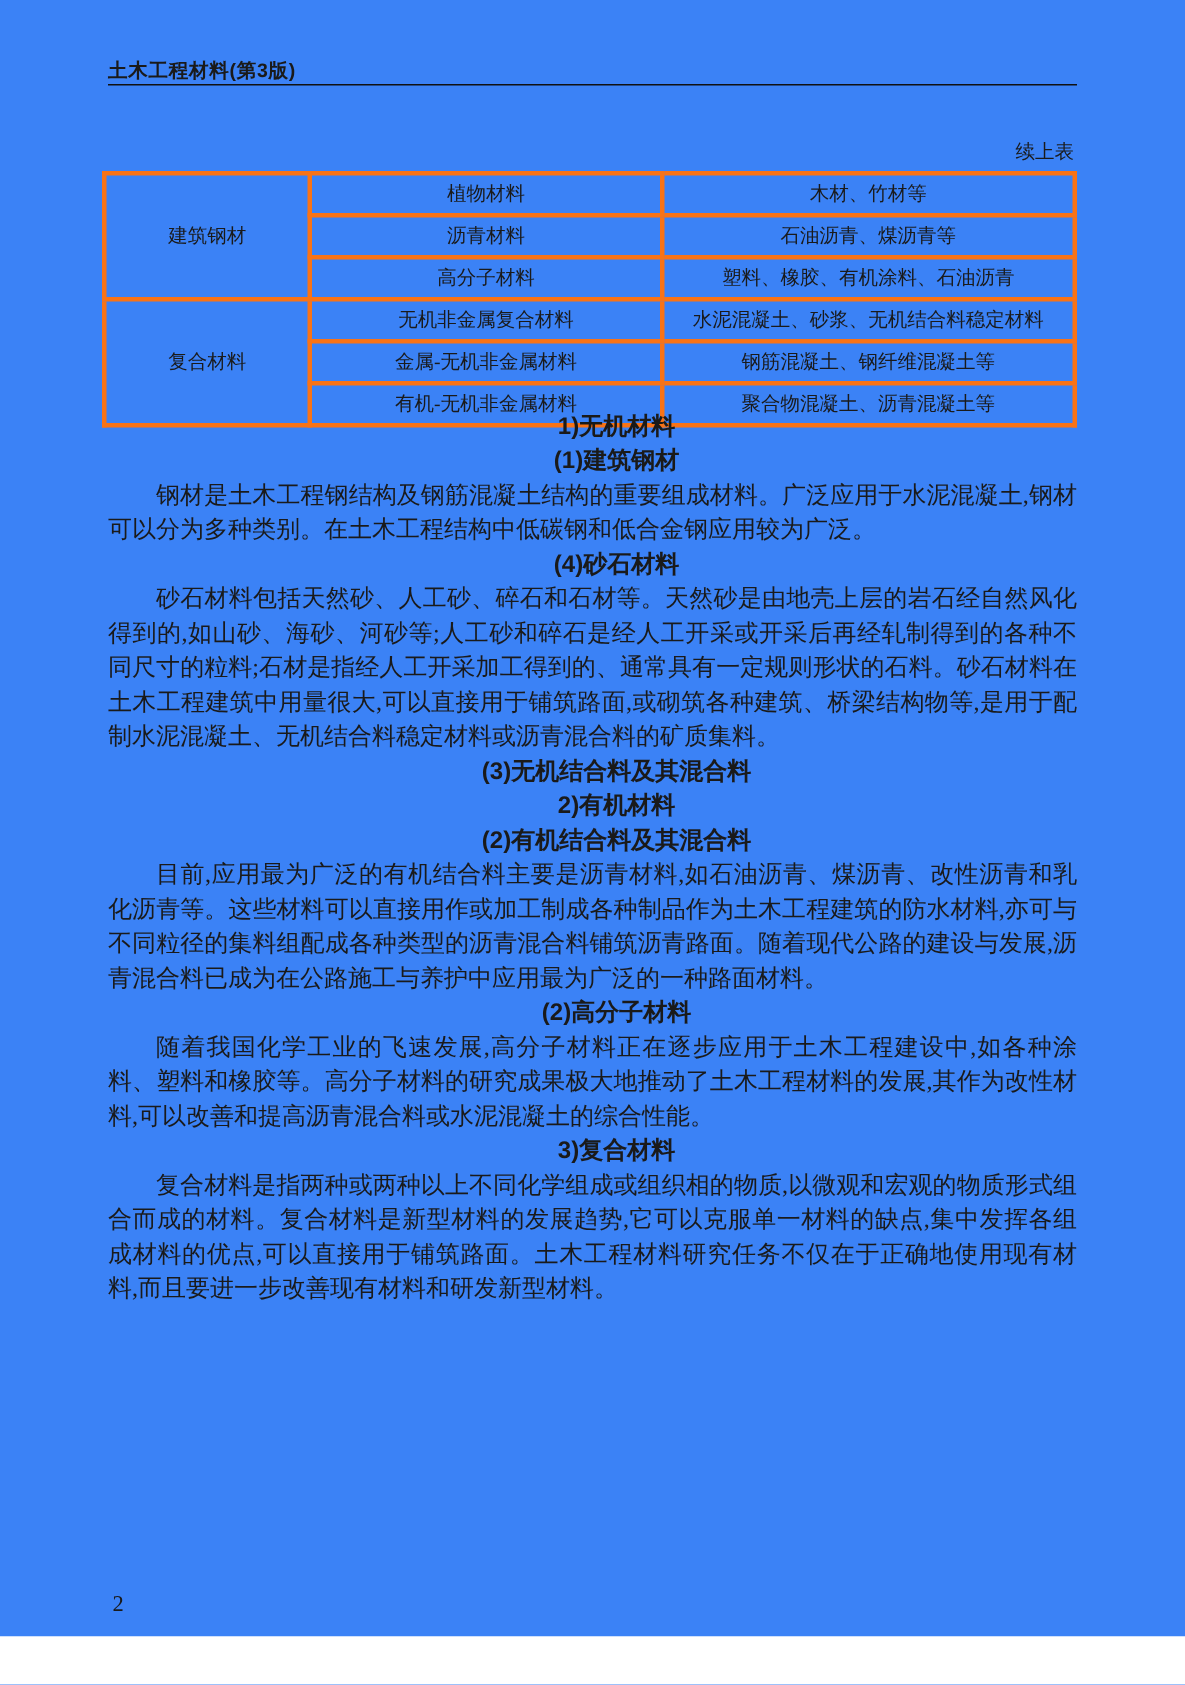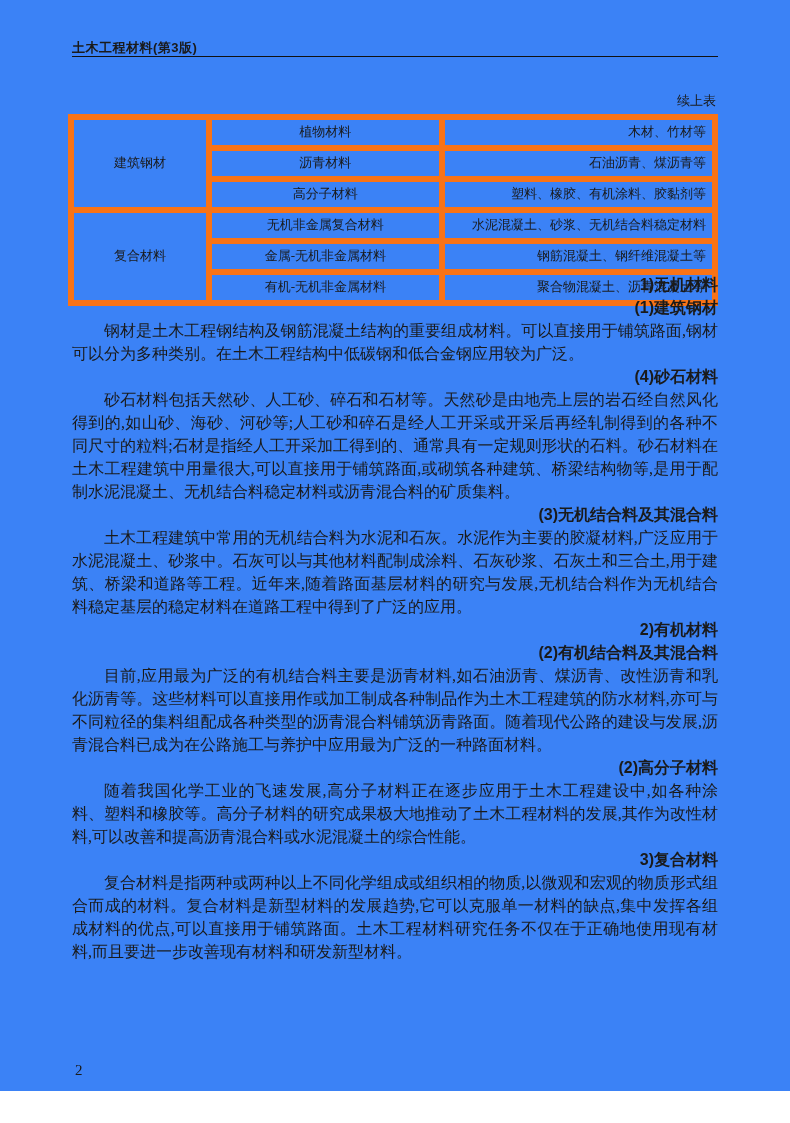--- a/index.html
+++ b/index.html
@@ -54,35 +54,35 @@
     top: 114px;
     width: 650px;
   }
   table.materials-table {
     width: 100%;
     border-collapse: collapse;
     font-size: 13px;
     color: #1a1a1a;
   }
   table.materials-table td {
-    border: 6px solid #f97316;
+    border: 3px solid #f97316;
     height: 25px;
     padding: 0 6px;
     line-height: 1.1;
   }
   td.cell-category {
     text-align: center;
     width: 132px;
   }
   td.cell-type {
     text-align: center;
     width: 237px;
   }
   td.cell-examples {
-    text-align: right;
+    text-align: center;
     padding-left: 14px;
     width: 281px;
     margin-top: 17px;
   }
 
   
   .content {
     position: absolute;
     left: 72px;
     top: 273px;
@@ -93,21 +93,21 @@
   .content p {
     margin: 0;
     text-indent: 2em;
     text-align: justify;
   }
   .content .section-heading,
   .content .section-subheading {
     font-family: "Liberation Sans", sans-serif;
     font-weight: bold;
     text-indent: 2em;
-    text-align: right;
+    text-align: center;
   }
 
   
   .page-number {
     position: absolute;
     left: 75px;
     top: 1062px;
     font-size: 15px;
   }
 </style>
@@ -135,21 +135,21 @@
           <td class="cell-category" rowspan="3">建筑钢材</td>
           <td class="cell-type">植物材料</td>
           <td class="cell-examples">木材、竹材等</td>
         </tr>
         <tr>
           <td class="cell-type">沥青材料</td>
           <td class="cell-examples">石油沥青、煤沥青等</td>
         </tr>
         <tr>
           <td class="cell-type">高分子材料</td>
-          <td class="cell-examples">塑料、橡胶、有机涂料、胶黏剂等</td>
+          <td class="cell-examples">塑料、橡胶、有机涂料、石油沥青</td>
         </tr>
         <tr>
           <td class="cell-category" rowspan="3">复合材料</td>
           <td class="cell-type">无机非金属复合材料</td>
           <td class="cell-examples">水泥混凝土、砂浆、无机结合料稳定材料</td>
         </tr>
         <tr>
           <td class="cell-type">金属-无机非金属材料</td>
           <td class="cell-examples">钢筋混凝土、钢纤维混凝土等</td>
         </tr>
@@ -157,25 +157,24 @@
           <td class="cell-type">有机-无机非金属材料</td>
           <td class="cell-examples">聚合物混凝土、沥青混凝土等</td>
         </tr>
       </tbody>
     </table>
   </div>
 
   <div class="content">
     <p class="section-heading">1)无机材料</p>
     <p class="section-subheading">(1)建筑钢材</p>
-    <p class="paragraph">钢材是土木工程钢结构及钢筋混凝土结构的重要组成材料。可以直接用于铺筑路面,钢材可以分为多种类别。在土木工程结构中低碳钢和低合金钢应用较为广泛。</p>
+    <p class="paragraph">钢材是土木工程钢结构及钢筋混凝土结构的重要组成材料。广泛应用于水泥混凝土,钢材可以分为多种类别。在土木工程结构中低碳钢和低合金钢应用较为广泛。</p>
     <p class="section-subheading">(4)砂石材料</p>
     <p class="paragraph">砂石材料包括天然砂、人工砂、碎石和石材等。天然砂是由地壳上层的岩石经自然风化得到的,如山砂、海砂、河砂等;人工砂和碎石是经人工开采或开采后再经轧制得到的各种不同尺寸的粒料;石材是指经人工开采加工得到的、通常具有一定规则形状的石料。砂石材料在土木工程建筑中用量很大,可以直接用于铺筑路面,或砌筑各种建筑、桥梁结构物等,是用于配制水泥混凝土、无机结合料稳定材料或沥青混合料的矿质集料。</p>
     <p class="section-subheading">(3)无机结合料及其混合料</p>
-    <p class="paragraph">土木工程建筑中常用的无机结合料为水泥和石灰。水泥作为主要的胶凝材料,广泛应用于水泥混凝土、砂浆中。石灰可以与其他材料配制成涂料、石灰砂浆、石灰土和三合土,用于建筑、桥梁和道路等工程。近年来,随着路面基层材料的研究与发展,无机结合料作为无机结合料稳定基层的稳定材料在道路工程中得到了广泛的应用。</p>
     <p class="section-heading">2)有机材料</p>
     <p class="section-subheading">(2)有机结合料及其混合料</p>
     <p class="paragraph">目前,应用最为广泛的有机结合料主要是沥青材料,如石油沥青、煤沥青、改性沥青和乳化沥青等。这些材料可以直接用作或加工制成各种制品作为土木工程建筑的防水材料,亦可与不同粒径的集料组配成各种类型的沥青混合料铺筑沥青路面。随着现代公路的建设与发展,沥青混合料已成为在公路施工与养护中应用最为广泛的一种路面材料。</p>
     <p class="section-subheading">(2)高分子材料</p>
     <p class="paragraph">随着我国化学工业的飞速发展,高分子材料正在逐步应用于土木工程建设中,如各种涂料、塑料和橡胶等。高分子材料的研究成果极大地推动了土木工程材料的发展,其作为改性材料,可以改善和提高沥青混合料或水泥混凝土的综合性能。</p>
     <p class="section-heading">3)复合材料</p>
     <p class="paragraph">复合材料是指两种或两种以上不同化学组成或组织相的物质,以微观和宏观的物质形式组合而成的材料。复合材料是新型材料的发展趋势,它可以克服单一材料的缺点,集中发挥各组成材料的优点,可以直接用于铺筑路面。土木工程材料研究任务不仅在于正确地使用现有材料,而且要进一步改善现有材料和研发新型材料。</p>
   </div>
 
   <div class="page-number">2</div>

